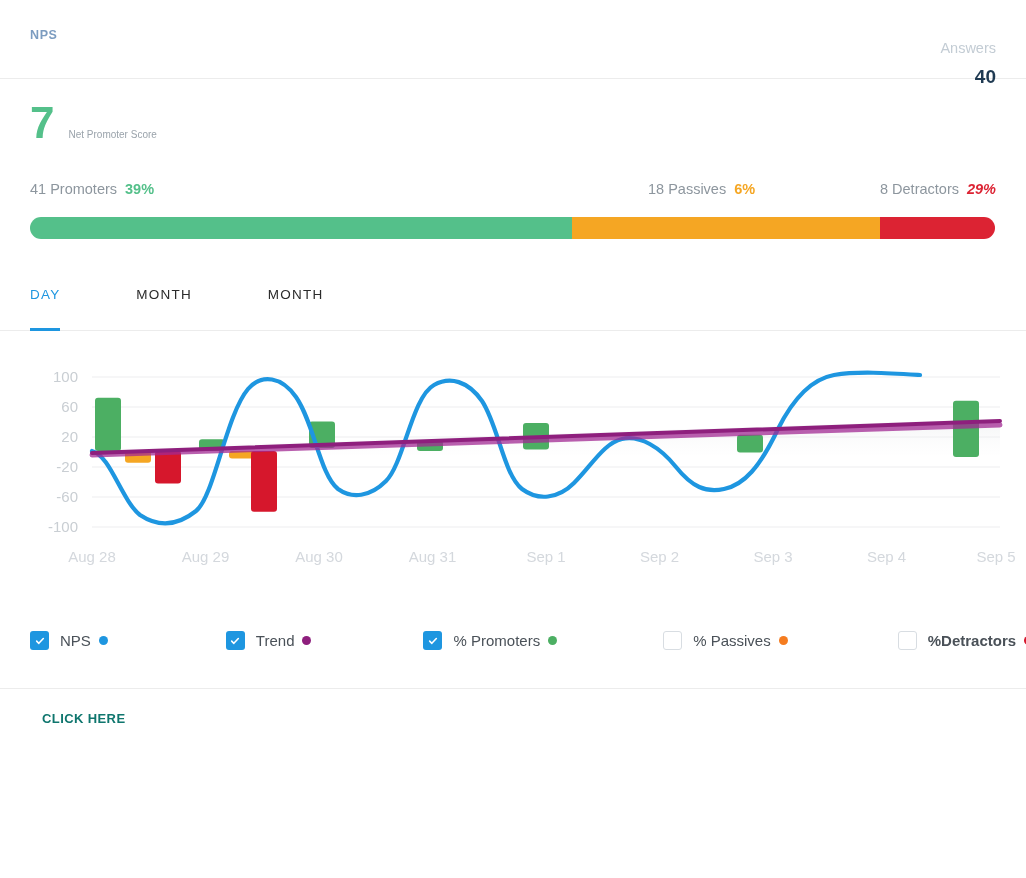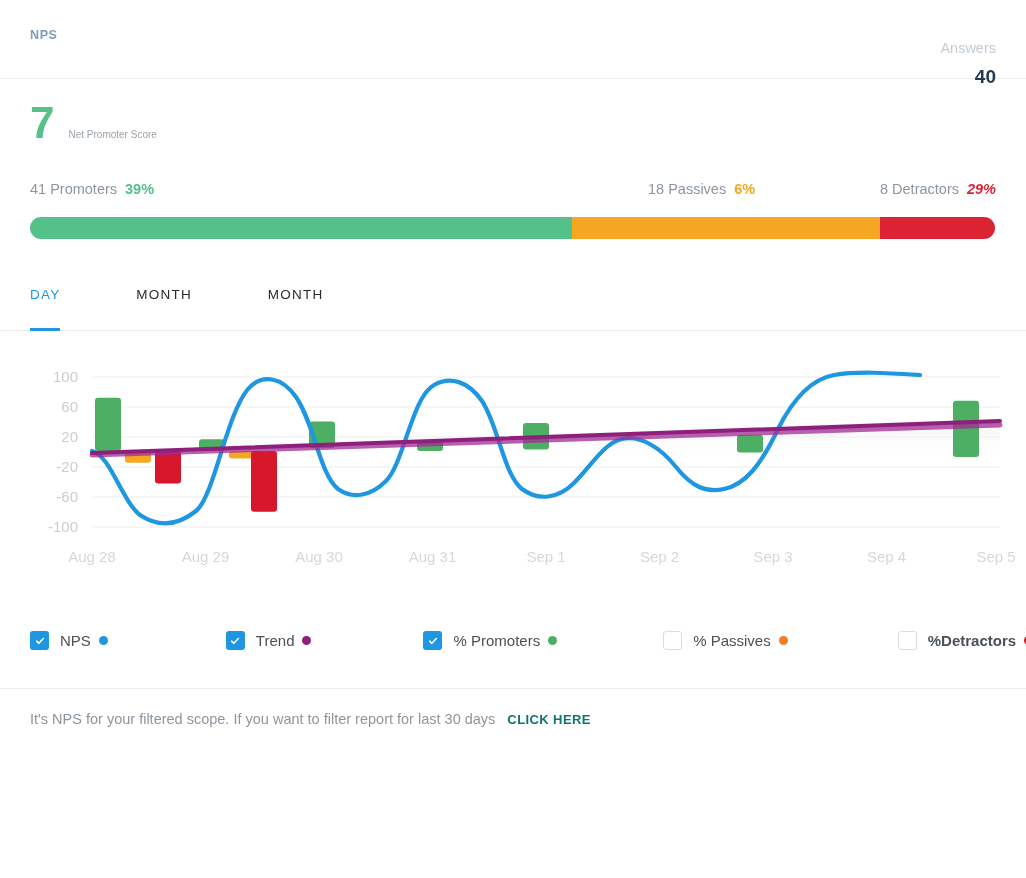--- a/index.html
+++ b/index.html
@@ -257,17 +257,16 @@
       <div class="legend-item" style="margin-right: 0px; font-weight: bold;">
         <span class="cb off"></span>
         <span class="legend-text">%Detractors</span>
         <span class="legend-dot" style="background: rgb(214, 23, 44);"></span>
       </div>
     </div>
 
   <div class="footer-divider"></div>
 
   <div class="footer">
-    <span>It's NPS for your filtered scope. If you want to filter report for last 30 days</span>
     <a class="footer-link" href="#">CLICK HERE</a>
   </div>
 
 </div>
 
 </body></html>

